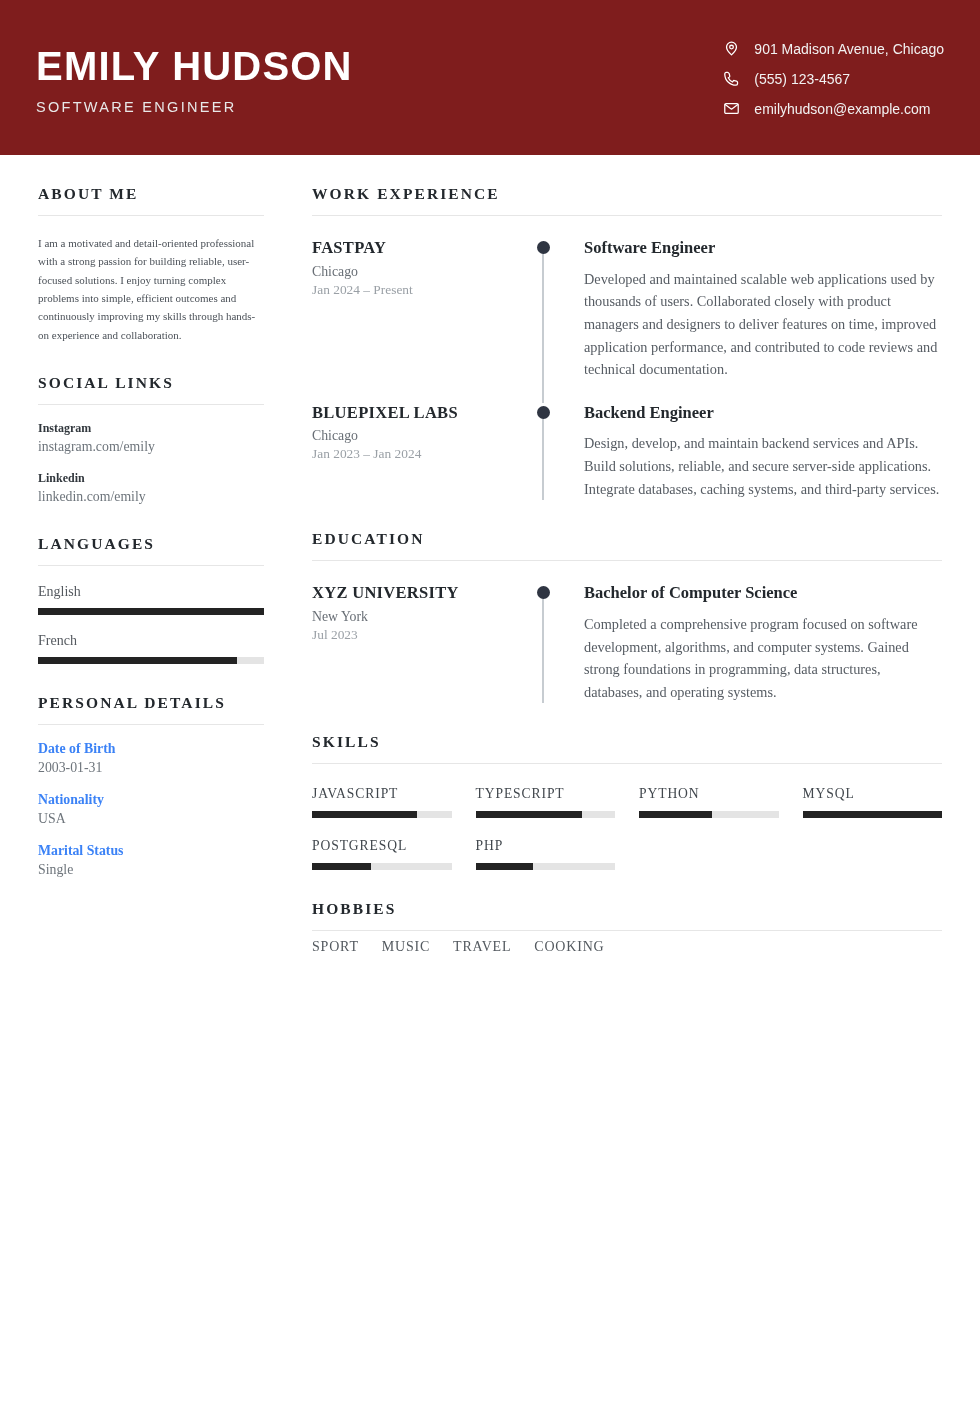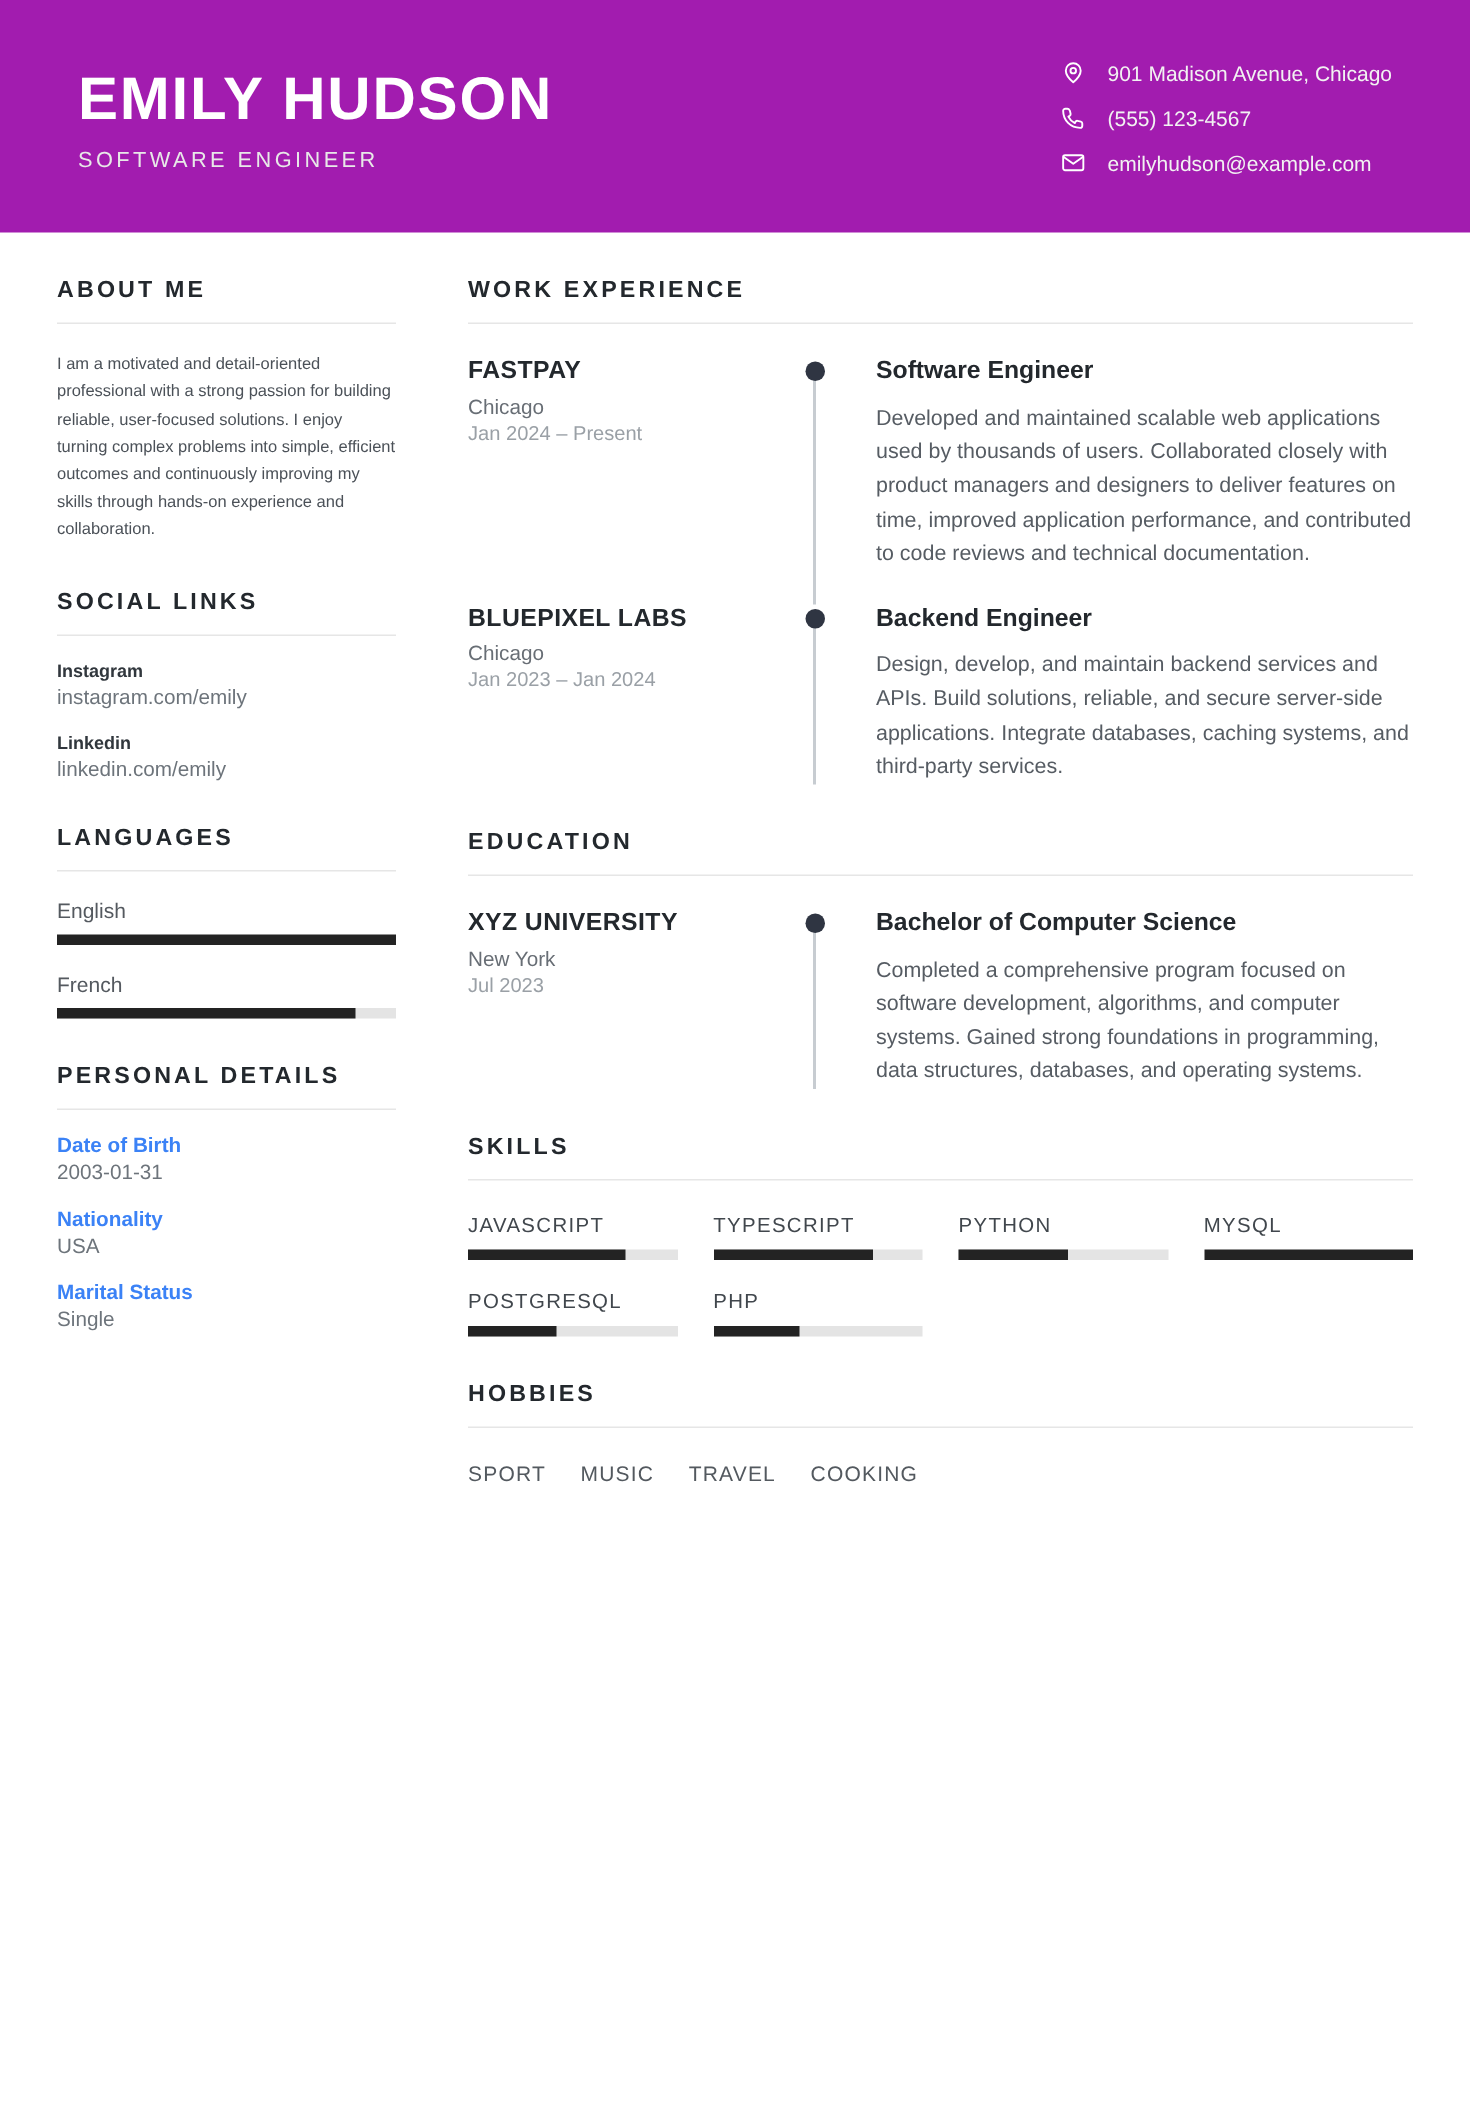--- a/index.html
+++ b/index.html
@@ -7,23 +7,23 @@
     width: 980px;
     height: 1418px;
     background: #ffffff;
     font-family: "Liberation Sans", sans-serif;
     -webkit-font-smoothing: antialiased;
   }
   .page { width: 980px; height: 1418px; position: relative; background: #ffffff; }
 
   
   .header {
-    background: #a21caf;
+    background: #7f1d1d;
     height: 155px;
-    padding: 0 52px;
+    padding: 0 36px;
     display: flex;
     align-items: center;
     justify-content: space-between;
   }
   .hdr-left { padding-top: 4px; }
   .name {
     color: #ffffff;
     font-size: 40px;
     font-weight: bold;
     letter-spacing: 1.2px;
@@ -47,21 +47,21 @@
     align-items: center;
     gap: 14px;
     color: #f2f2f2;
     font-size: 14px;
     justify-content: flex-start;
   }
   .c-icon { width: 17px; height: 17px; flex: 0 0 17px; display: block; }
   .c-icon svg { display: block; width: 17px; height: 17px; }
 
   
-  .body-wrap { display: flex; padding: 0 0 0 0; }
+  .body-wrap { display: flex; padding: 0 0 0 0; font-family: Liberation Serif, serif; }
   .sidebar { width: 300px; padding: 30px 36px 0 38px; }
   .main { flex: 1; padding: 30px 38px 0 12px; }
 
   .sec-title {
     font-size: 15.5px;
     letter-spacing: 2.1px;
     color: #23282d;
     font-weight: bold;
     text-transform: uppercase;
   }
@@ -157,21 +157,21 @@
     letter-spacing: 0.9px;
     color: #41474d;
     text-transform: uppercase;
     margin-bottom: 9px;
   }
 
   
   .hobby-row {
     display: flex;
     gap: 23px;
-    margin-top: 22px;
+    margin-top: 8px;
     flex-wrap: wrap;
   }
   .hobby {
     font-size: 14px;
     letter-spacing: 0.8px;
     color: #53595f;
     text-transform: uppercase;
   }
 </style>
 </head>

